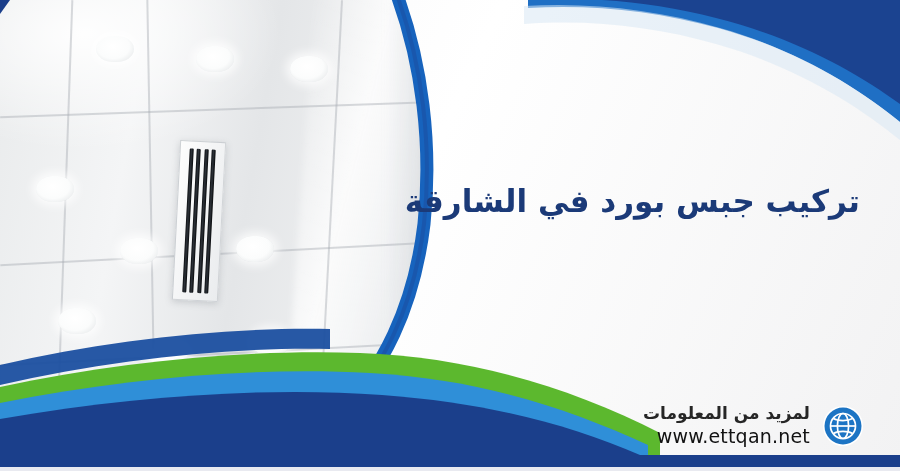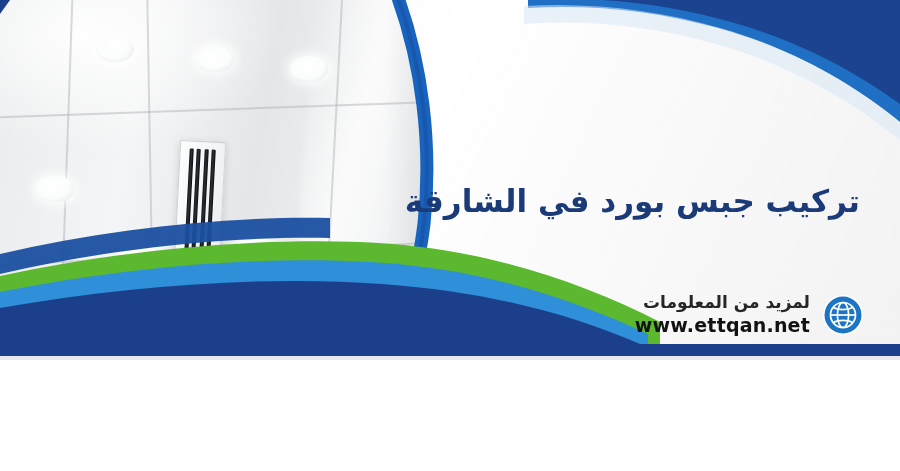--- a/index.html
+++ b/index.html
@@ -4,21 +4,21 @@
 <style>
   html, body {
     margin: 0;
     padding: 0;
     background: #ffffff;
   }
 
   .banner {
     position: relative;
     width: 900px;
-    height: 360px;
+    height: 471px;
     overflow: hidden;
     background: #c4b5fd;
     font-family: "DejaVu Sans", "Liberation Sans", sans-serif;
   }
 
   
   .base-panel {
     position: absolute;
     inset: 0;
     background: linear-gradient(115deg, #f4f4f5 0%, #ffffff 45%, #f2f2f3 100%);
@@ -219,21 +219,21 @@
     margin-left: 16px;
   }
   .footer-line1 {
     font-size: 17px;
     font-weight: bold;
     color: #262626;
     line-height: 1.35;
   }
   .footer-line2 {
     font-size: 19px;
-    font-weight: bold;
+    font-weight: normal;
     color: #121212;
     direction: ltr;
     letter-spacing: .2px;
     line-height: 1.25;
   }
   .globe-icon {
     width: 42px;
     height: 42px;
     flex: 0 0 42px;
   }

